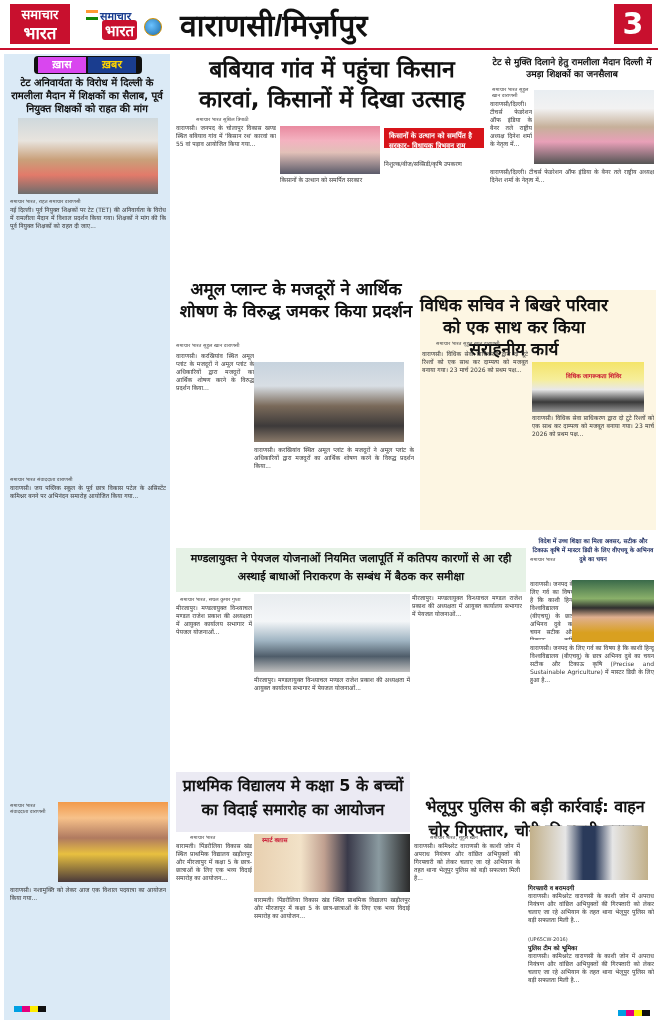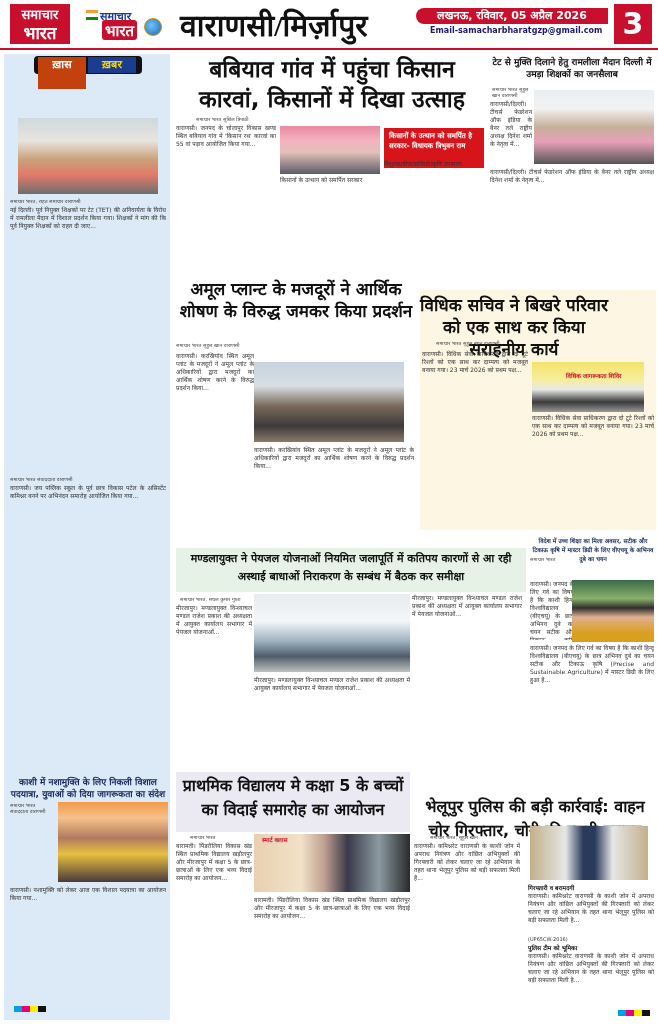--- a/index.html
+++ b/index.html
@@ -4,30 +4,30 @@
 <style>
 *{box-sizing:border-box;margin:0;padding:0}
 body{width:658px;height:1024px;background:#fff;font-family:"DejaVu Sans",sans-serif;overflow:hidden;position:relative;color:#111}
 .hdr{position:absolute;left:0;top:0;width:658px;height:48px;background:#fff}
 .logo1{position:absolute;left:10px;top:4px;width:60px;height:40px;background:#c8102e;color:#fff;font-weight:bold;font-size:13px;line-height:18px;text-align:center;padding-top:2px}
 .logo2{position:absolute;left:86px;top:6px;width:78px;height:36px}
 .logo2 .t1{position:absolute;left:14px;top:2px;font-size:11px;font-weight:bold;color:#1a3d8f}
 .logo2 .t2{position:absolute;left:16px;top:14px;font-size:15px;font-weight:bold;color:#fff;background:#c8102e;padding:0 3px;border-radius:3px}
 .logo2 .globe{position:absolute;left:58px;top:12px;width:18px;height:18px;border-radius:50%;background:radial-gradient(circle at 40% 40%,#6cc3ff,#1b6aa8);border:1px solid #d18e00}
 .logo2 .flag{position:absolute;left:0;top:4px;width:12px;height:10px;background:linear-gradient(#ff9933 33%,#fff 33%,#fff 66%,#138808 66%)}
-.city{position:absolute;left:180px;top:4px;font-size:30px;font-weight:bold;color:#111;font-family:Liberation Serif, serif}
+.city{position:absolute;left:180px;top:4px;font-size:30px;font-weight:bold;color:#111;font-family:Liberation Sans, sans-serif}
 .datebox{position:absolute;left:410px;top:8px;width:200px;height:32px}
 .datebox .d{position:absolute;left:6px;top:0;width:192px;height:16px;background:#c8102e;color:#fff;font-size:11px;font-weight:bold;text-align:center;line-height:16px;border-radius:8px 0 0 8px}
 .datebox .e{position:absolute;left:20px;top:18px;font-size:8px;font-weight:bold;color:#1a1a6e}
 .pnum{position:absolute;left:614px;top:4px;width:38px;height:40px;background:#c8102e;color:#fff;font-size:30px;font-weight:bold;text-align:center;line-height:40px}
 .hrule{position:absolute;left:0;top:48px;width:658px;height:2px;background:#c8102e}
 .col{position:absolute}
 .lcol{left:4px;top:54px;width:166px;height:966px;background:#dbeaf6}
 .kh{position:absolute;left:30px;top:2px;width:108px;height:18px;background:#111;border-radius:4px}
-.kh .a{position:absolute;left:4px;top:1px;width:48px;height:32px;background:#c2410c;color:#fff;font-size:11px;font-weight:bold;text-align:center;line-height:16px}
+.kh .a{position:absolute;left:4px;top:1px;width:48px;height:16px;background:#d946ef;color:#fff;font-size:11px;font-weight:bold;text-align:center;line-height:16px}
 .kh .b{position:absolute;left:54px;top:1px;width:48px;height:16px;background:#1a3d8f;color:#ffd400;font-size:11px;font-weight:bold;text-align:center;line-height:16px}
 .headl{font-weight:bold;color:#111;text-align:center}
 .sm{font-size:6px;line-height:8px;color:#333;text-align:justify;overflow:hidden}
 .photo{position:absolute;background:linear-gradient(135deg,#8b9bb0,#c4a58a 40%,#d46a6a 60%,#6b8e5a);}
 .byline{font-size:5px;color:#444}
 .block{position:absolute}
 .hl-big{font-size:22px;font-weight:bold;line-height:28px;text-align:center;color:#111}
 .hl-med{font-size:17px;font-weight:bold;line-height:22px;text-align:center;color:#111}
 .redbox{position:absolute;background:#d7141a;color:#fff;font-size:7px;font-weight:bold;padding:3px 5px;line-height:10px}
 .yellowbg{background:#fdf6e3}
@@ -43,56 +43,52 @@
     <div>समाचार</div>
     <div style="font-size:17px">भारत</div>
   </div>
   <div class="logo2">
     <span class="flag"></span>
     <span class="t1">समाचार</span>
     <span class="t2">भारत</span>
     <span class="globe"></span>
   </div>
   <div class="city">वाराणसी/मिर्ज़ापुर</div>
-  <div class="datebox">
-    <div class="d">लखनऊ, रविवार, 05 अप्रैल 2026</div>
-    <div class="e">Email-samacharbharatgzp@gmail.com</div>
-  </div>
   <div class="pnum">3</div>
 </div>
 <div class="hrule"></div>
 
 <div class="col lcol">
   <div class="kh">
     <span class="a">ख़ास</span>
     <span class="b">ख़बर</span>
   </div>
+  <div class="block headl" style="left:4px;top:22px;width:158px;font-size:10px;line-height:13px">टेट अनिवार्यता के विरोध में दिल्ली के रामलीला मैदान में शिक्षकों का सैलाब, पूर्व नियुक्त शिक्षकों को राहत की मांग</div>
   <div class="photo" style="left:14px;top:64px;width:140px;height:76px;background:linear-gradient(180deg,#cfd8dc 0%,#e8e4de 30%,#c9a07a 55%,#e27a6a 75%,#6d6d6d)"></div>
   <div class="block byline" style="left:6px;top:144px;width:156px">समाचार भारत, राहत समाचार वाराणसी</div>
   <div class="block sm" style="left:6px;top:152px;width:156px;height:212px">नई दिल्ली। पूर्व नियुक्त शिक्षकों पर टेट (TET) की अनिवार्यता के विरोध में रामलीला मैदान में विशाल प्रदर्शन किया गया। शिक्षकों ने मांग की कि पूर्व नियुक्त शिक्षकों को राहत दी जाए...</div>
   <div class="block byline" style="left:6px;top:422px;width:156px">समाचार भारत संवाददाता वाराणसी</div>
   <div class="block sm" style="left:6px;top:430px;width:156px;height:216px">वाराणसी। जय पब्लिक स्कूल के पूर्व छात्र विकास पटेल के असिस्टेंट कमिश्नर बनने पर अभिनंदन समारोह आयोजित किया गया...</div>
-  <div class="block headl" style="left:6px;top:722px;width:156px;font-size:9px;line-height:12px;color:#1a2a5e">काशी में नशामुक्ति के लिए निकली विशाल पदयात्रा, युवाओं को दिया जागरूकता का संदेश</div>
   <div class="block byline" style="left:6px;top:748px;width:40px">समाचार भारत संवाददाता वाराणसी</div>
   <div class="photo" style="left:54px;top:748px;width:110px;height:80px;background:linear-gradient(180deg,#f29a4a 0%,#f7c18a 20%,#b07a60 45%,#e8c040 65%,#4a3a3a)"></div>
   <div class="block sm" style="left:6px;top:832px;width:156px;height:112px">वाराणसी। नशामुक्ति को लेकर आज एक विशाल पदयात्रा का आयोजन किया गया...</div>
   <div class="cmyk" style="left:10px;top:952px">
     <span style="background:#00a0e3"></span>
       <span style="background:#e5007d"></span>
       <span style="background:#ffed00"></span>
       <span style="background:#111"></span>
   </div>
 </div>
 
 <div class="block hl-big" style="left:176px;top:54px;width:312px;font-size:23px;line-height:30px">बबियाव गांव में पहुंचा किसान कारवां, किसानों में दिखा उत्साह</div>
 <div class="block byline" style="left:196px;top:116px;width:90px">समाचार भारत सुशिल त्रिपाठी</div>
 <div class="block sm" style="left:176px;top:124px;width:100px;height:164px">वाराणसी। जनपद के चोलापुर विकास खण्ड स्थित बबियाव गांव में 'किसान रथ' कारवां का 55 वां पड़ाव आयोजित किया गया...</div>
 <div class="photo" style="left:280px;top:126px;width:100px;height:48px;background:linear-gradient(180deg,#e98aa0 0%,#f4b2c0 30%,#e2c0b8 55%,#5b5b6a)"></div>
 <div class="block sm" style="left:280px;top:176px;width:100px;height:112px">किसानों के उत्थान को समर्पित सरकार</div>
-<div class="redbox" style="left:384px;top:128px;width:100px;height:40px">किसानों के उत्थान को समर्पित है सरकार- विधायक त्रिभुवन राम</div>
+<div class="redbox" style="left:384px;top:128px;width:100px;height:20px">किसानों के उत्थान को समर्पित है सरकार- विधायक त्रिभुवन राम</div>
 <div class="block sm" style="left:384px;top:160px;width:100px;height:128px">निशुल्क/बीज/सब्सिडी/कृषि उपकरण</div>
 
 <div class="block headl" style="left:490px;top:56px;width:164px;font-size:9px;line-height:12px">टेट से मुक्ति दिलाने हेतु रामलीला मैदान दिल्ली में उमड़ा शिक्षकों का जनसैलाब</div>
 <div class="block byline" style="left:492px;top:86px;width:44px">समाचार भारत सुहुल खान वाराणसी</div>
 <div class="photo" style="left:534px;top:90px;width:120px;height:74px;background:linear-gradient(180deg,#e9eef2 0%,#f2f2f2 25%,#c6b09a 50%,#e8a0b8 70%,#555)"></div>
 <div class="block sm" style="left:490px;top:100px;width:42px;height:64px">वाराणसी/दिल्ली। टीचर्स फेडरेशन ऑफ इंडिया के बैनर तले राष्ट्रीय अध्यक्ष दिनेश शर्मा के नेतृत्व में...</div>
 <div class="block sm" style="left:490px;top:168px;width:164px;height:120px">वाराणसी/दिल्ली। टीचर्स फेडरेशन ऑफ इंडिया के बैनर तले राष्ट्रीय अध्यक्ष दिनेश शर्मा के नेतृत्व में...</div>
 
 <div class="block hl-med" style="left:176px;top:278px;width:240px;font-size:17px;line-height:22px">अमूल प्लान्ट के मजदूरों ने आर्थिक शोषण के विरुद्ध जमकर किया प्रदर्शन</div>
 <div class="block byline" style="left:176px;top:342px;width:80px">समाचार भारत सुहुल खान वाराणसी</div>

